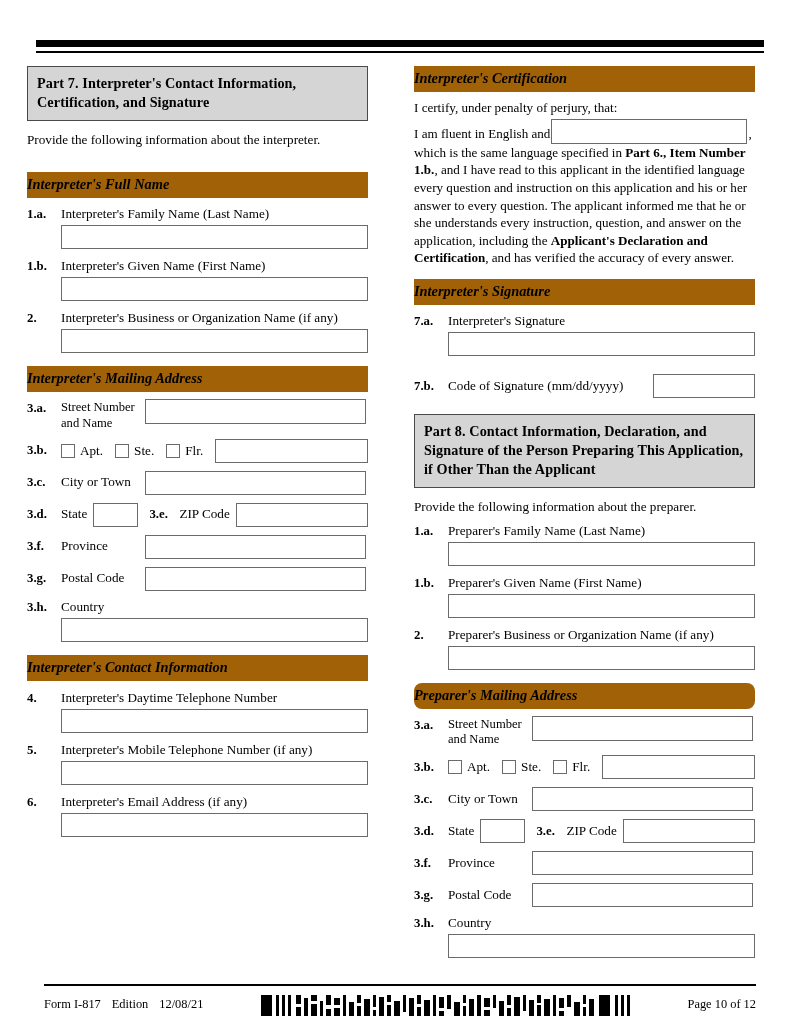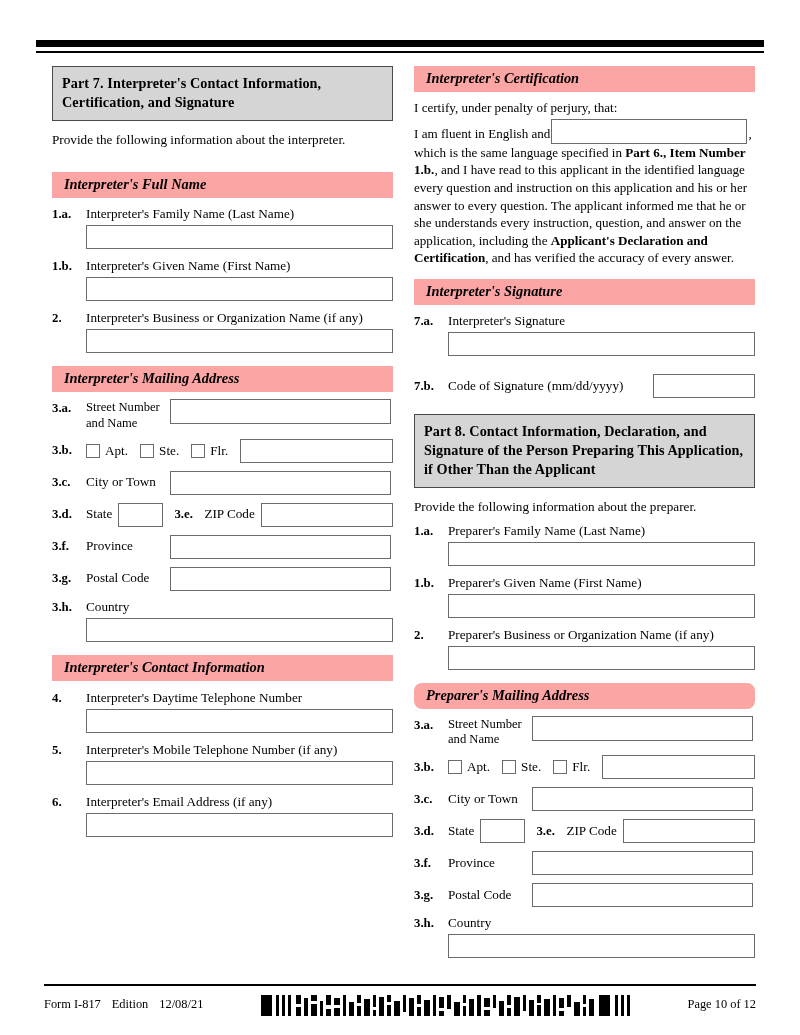--- a/index.html
+++ b/index.html
@@ -30,21 +30,21 @@
   }
   .top-rule {
     position: absolute;
     left: 36px; top: 51px;
     width: 728px; height: 1.5px;
     background: #000000;
   }
   
   .col-left {
     position: absolute;
-    left: 52px; top: 66px;
+    left: 27px; top: 66px;
     width: 341px;
   }
   .col-right {
     position: absolute;
     left: 414px; top: 66px;
     width: 341px;
   }
   
   .part-header {
     border: 1.2px solid #4a4a4a;
@@ -55,25 +55,25 @@
     line-height: 1.33;
     letter-spacing: 0.1px;
   }
   .intro {
     font-size: 13.2px;
     margin-top: 10px;
     line-height: 1.3;
   }
   
   .section-bar {
-    background: #fca5a5;
+    background: #a16207;
     font-style: italic;
     font-weight: bold;
     font-size: 14.4px;
-    padding: 4px 8px 5px 12px;
+    padding: 4px 8px 5px 0;
     line-height: 1.2;
   }
   
   .row {
     position: relative;
     display: flex;
     align-items: flex-start;
   }
   .num {
     font-weight: bold;

